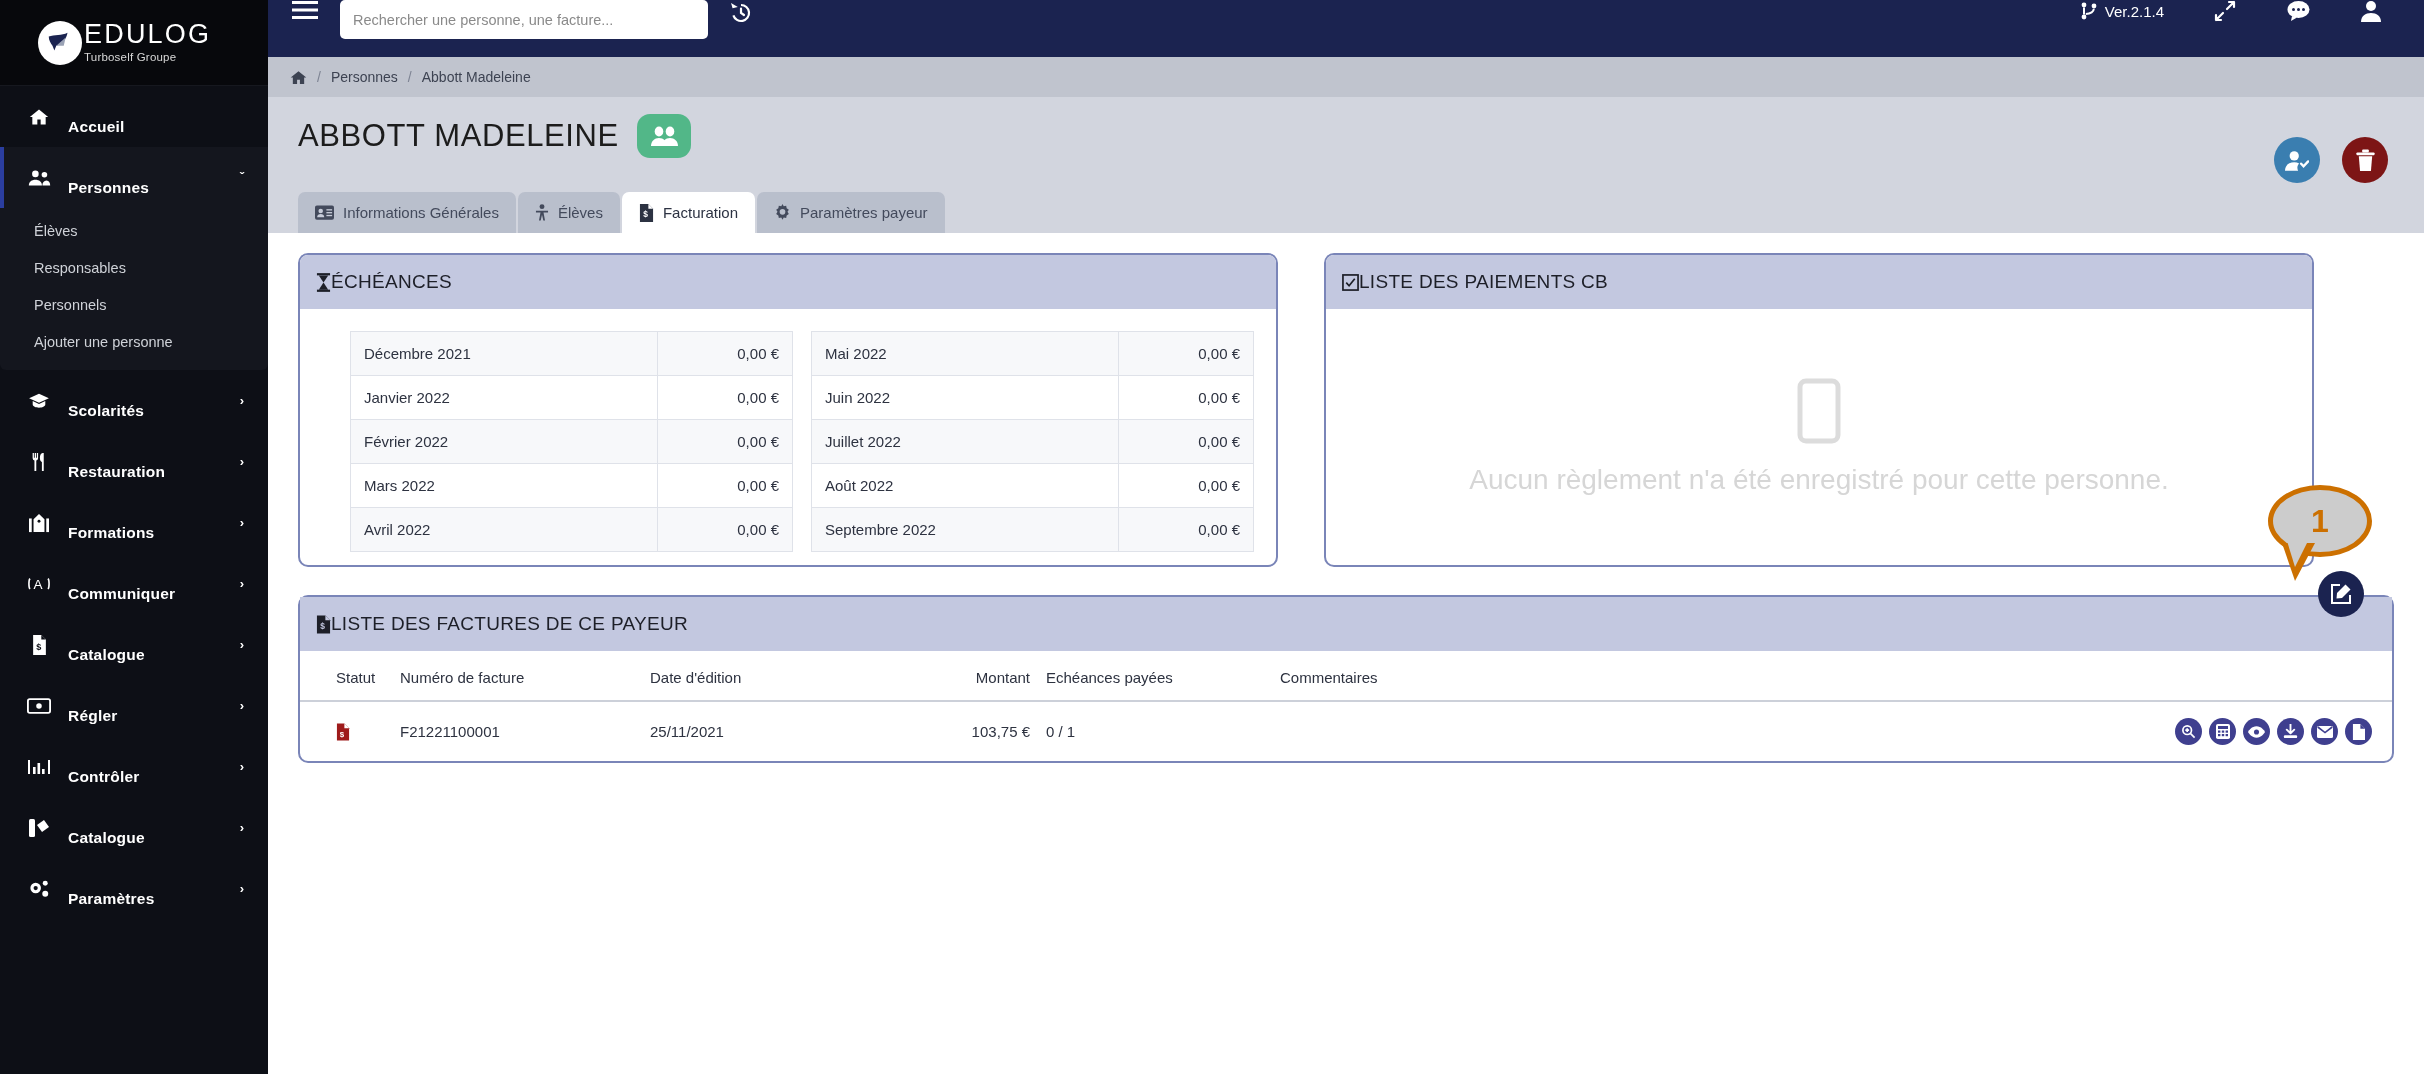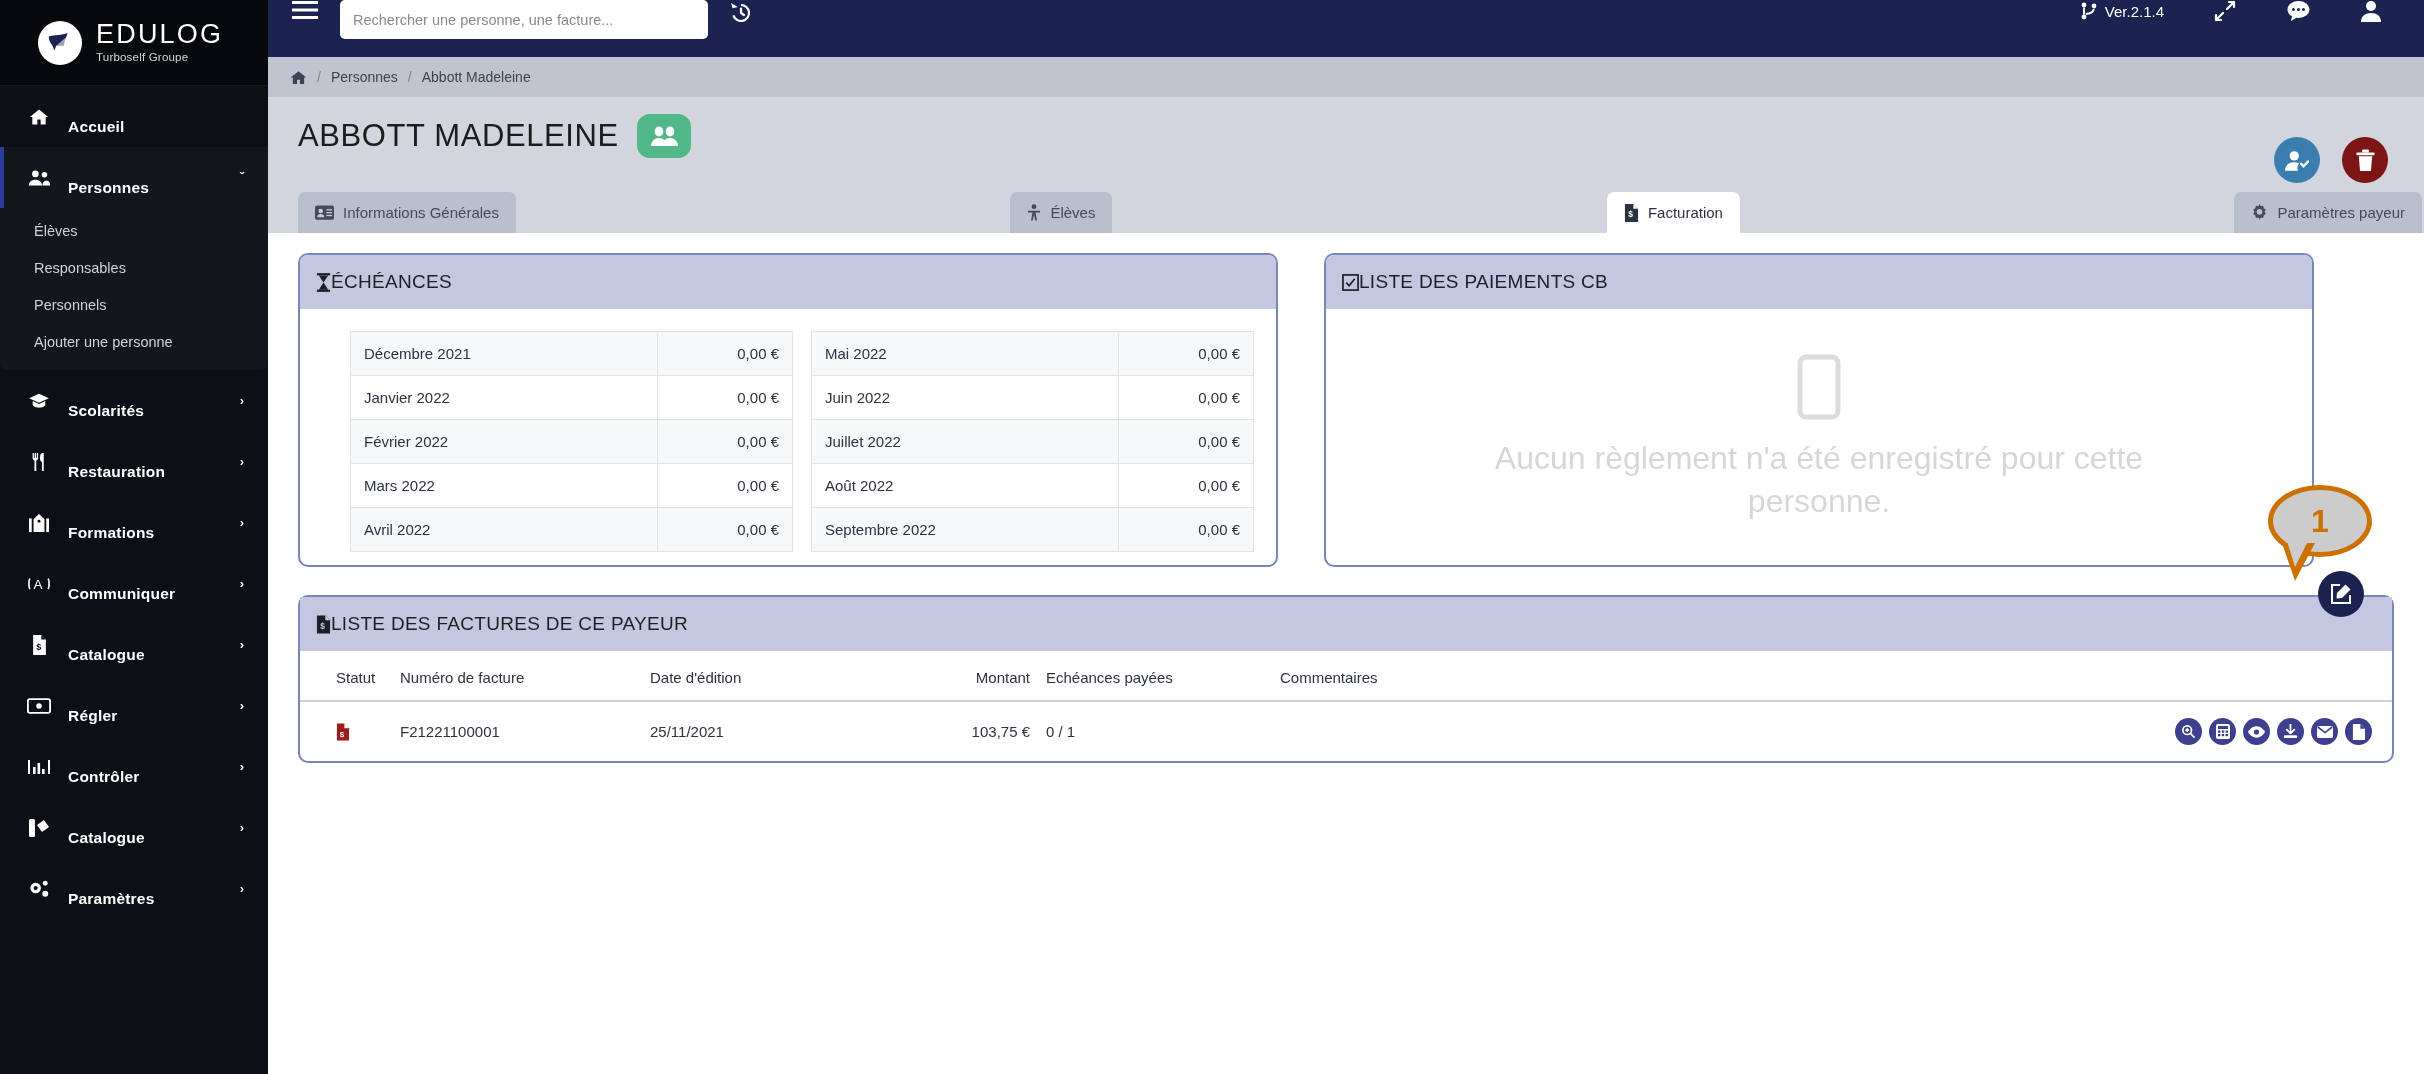--- a/index.html
+++ b/index.html
@@ -13,21 +13,21 @@
   
   #sidebar {
     position: absolute; left: 0; top: 0;
     width: 268px; height: 1074px;
     background: #0d0f16;
     z-index: 30;
   }
   #brand {
     height: 86px;
     background: #07080c;
-    display: flex; align-items: center; gap: 14px;
+    display: flex; align-items: center; gap: 2px;
     padding-left: 38px;
     border-bottom: 1px solid #16181f;
   }
   .brand-logo {
     width: 44px; height: 44px; border-radius: 50%;
     background: #fff; position: relative; flex: 0 0 auto;
     display: flex; align-items: center; justify-content: center;
   }
   .brand-text { display: flex; flex-direction: column; line-height: 1; }
   .brand-name {
@@ -106,21 +106,21 @@
   #page-title {
     font-size: 31px; color: #1c1c1c; letter-spacing: .6px; font-weight: 400;
   }
   #title-badge {
     width: 54px; height: 44px; border-radius: 13px; background: #52b788;
     margin-left: 18px; display: flex; align-items: center; justify-content: center;
   }
 
   #tabsrow {
     height: 58px; background: #d2d5de; position: relative;
-    display: flex; align-items: flex-end; padding-left: 30px; justify-content: space-between;
+    display: flex; align-items: flex-end; padding-left: 30px;
   }
   .tab {
     height: 41px; display: flex; align-items: center; gap: 9px;
     padding: 0 17px; font-size: 15px; color: #434a5c;
     background: #b9bfcc; border-radius: 7px 7px 0 0; cursor: pointer;
     margin-right: 2px;
   }
   .tab.active { background: #ffffff; color: #2c3242; }
 
   
@@ -159,21 +159,21 @@
   }
   table.ech td.amt { text-align: right; width: 135px; }
   table.ech tr:nth-child(odd) td { background: #f7f8fa; }
   table.ech tr:nth-child(even) td { background: #ffffff; }
 
   .cb-empty {
     height: 258px; display: flex; flex-direction: column;
     align-items: center; justify-content: center; gap: 16px;
   }
   .cb-empty .msg {
-    color: #d6d6d6; font-size: 32px; text-align: center;
+    color: #d6d6d6; font-size: 28px; text-align: center;
     line-height: 1.35; max-width: 760px;
   }
 
   
   #panel-factures {
     margin: 28px 30px 0 30px;
     border: 2px solid #7a85b8; border-radius: 10px; background: #fff;
     position: relative;
   }
   #invoice-table { width: 100%; border-collapse: collapse; }

